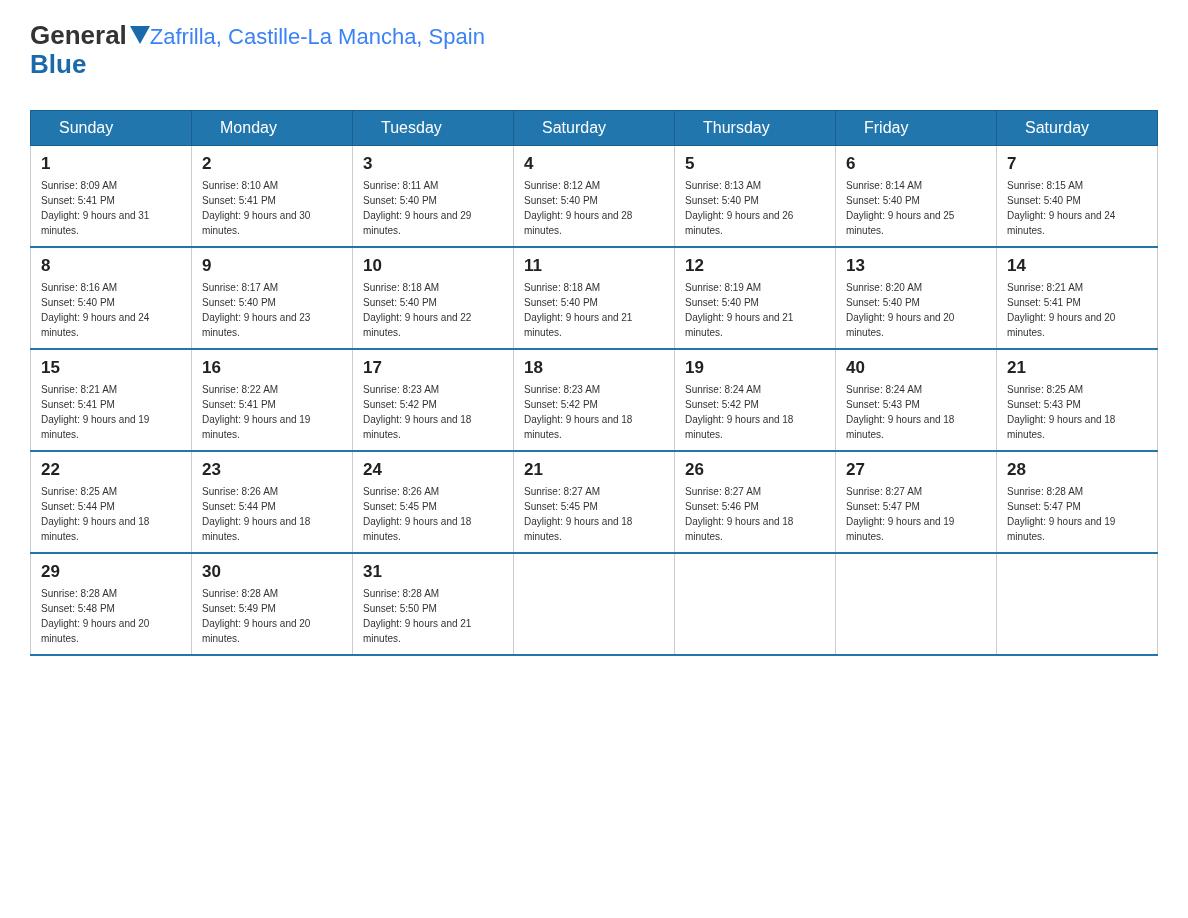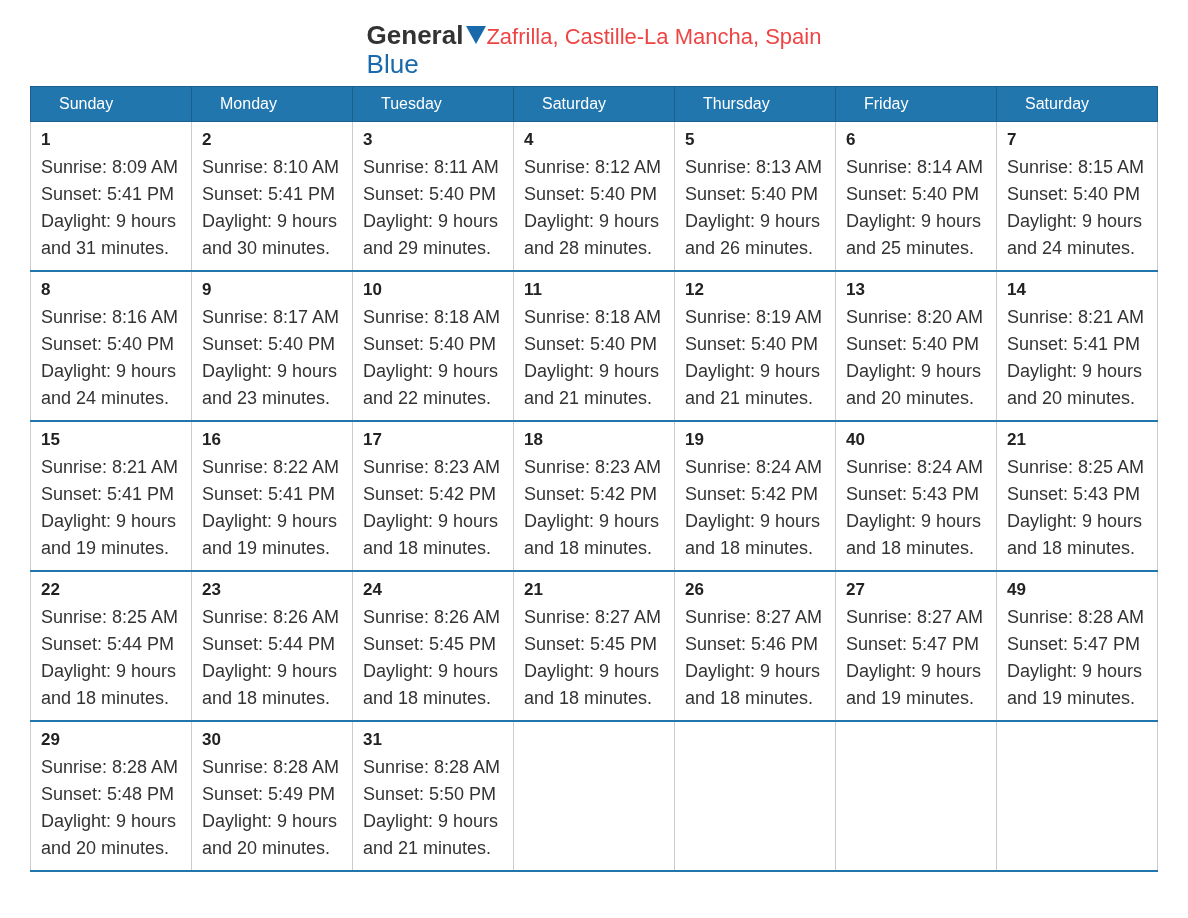--- a/index.html
+++ b/index.html
@@ -5,51 +5,51 @@
     * { margin: 0; padding: 0; box-sizing: border-box; }
     body {
       font-family: Arial, sans-serif;
       background: #fff;
       width: 1188px;
       min-height: 918px;
       padding: 20px 30px;
     }
     .header {
       display: flex;
-      justify-content: center;
+      justify-content: flex-start;
       align-items: flex-start;
-      margin-bottom: 8px;
+      margin-bottom: 32px;
     }
     .logo {
       display: flex;
       align-items: center;
       gap: 4px;
     }
     .logo-text-general {
       font-size: 26px;
       font-weight: bold;
       color: #333;
     }
     .logo-text-blue {
       font-size: 26px;
-      font-weight: normal;
+      font-weight: bold;
       color: #1a6aab;
     }
     .header-right {
       text-align: right;
     }
     .month-title {
       font-size: 52px;
       font-weight: normal;
       color: #222;
       line-height: 1.1;
     }
     .location-title {
       font-size: 22px;
-      color: #ef4444;
+      color: #3b82f6;
       margin-top: 4px;
     }
     table {
       width: 100%;
       border-collapse: collapse;
     }
     thead th {
       background-color: #2176ae;
       color: #fff;
       font-size: 16px;
@@ -68,21 +68,21 @@
     tbody tr {
       border-bottom: 2px solid #2176ae;
     }
     .day-number {
       font-size: 17px;
       font-weight: bold;
       color: #222;
       margin-bottom: 4px;
     }
     .day-info {
-      font-size: 18px;
+      font-size: 10px;
       color: #333;
       line-height: 1.5;
     }
     tbody td.empty {
       background: #fff;
     }
   </style>
 </head>
 <body>
 
@@ -227,21 +227,21 @@
         </td>
         <td>
           <div class="day-number">26</div>
           <div class="day-info">Sunrise: 8:27 AM<br>Sunset: 5:46 PM<br>Daylight: 9 hours and 18 minutes.</div>
         </td>
         <td>
           <div class="day-number">27</div>
           <div class="day-info">Sunrise: 8:27 AM<br>Sunset: 5:47 PM<br>Daylight: 9 hours and 19 minutes.</div>
         </td>
         <td>
-          <div class="day-number">49</div>
+          <div class="day-number">28</div>
           <div class="day-info">Sunrise: 8:28 AM<br>Sunset: 5:47 PM<br>Daylight: 9 hours and 19 minutes.</div>
         </td>
       </tr>
       <tr>
         <td>
           <div class="day-number">29</div>
           <div class="day-info">Sunrise: 8:28 AM<br>Sunset: 5:48 PM<br>Daylight: 9 hours and 20 minutes.</div>
         </td>
         <td>
           <div class="day-number">30</div>

